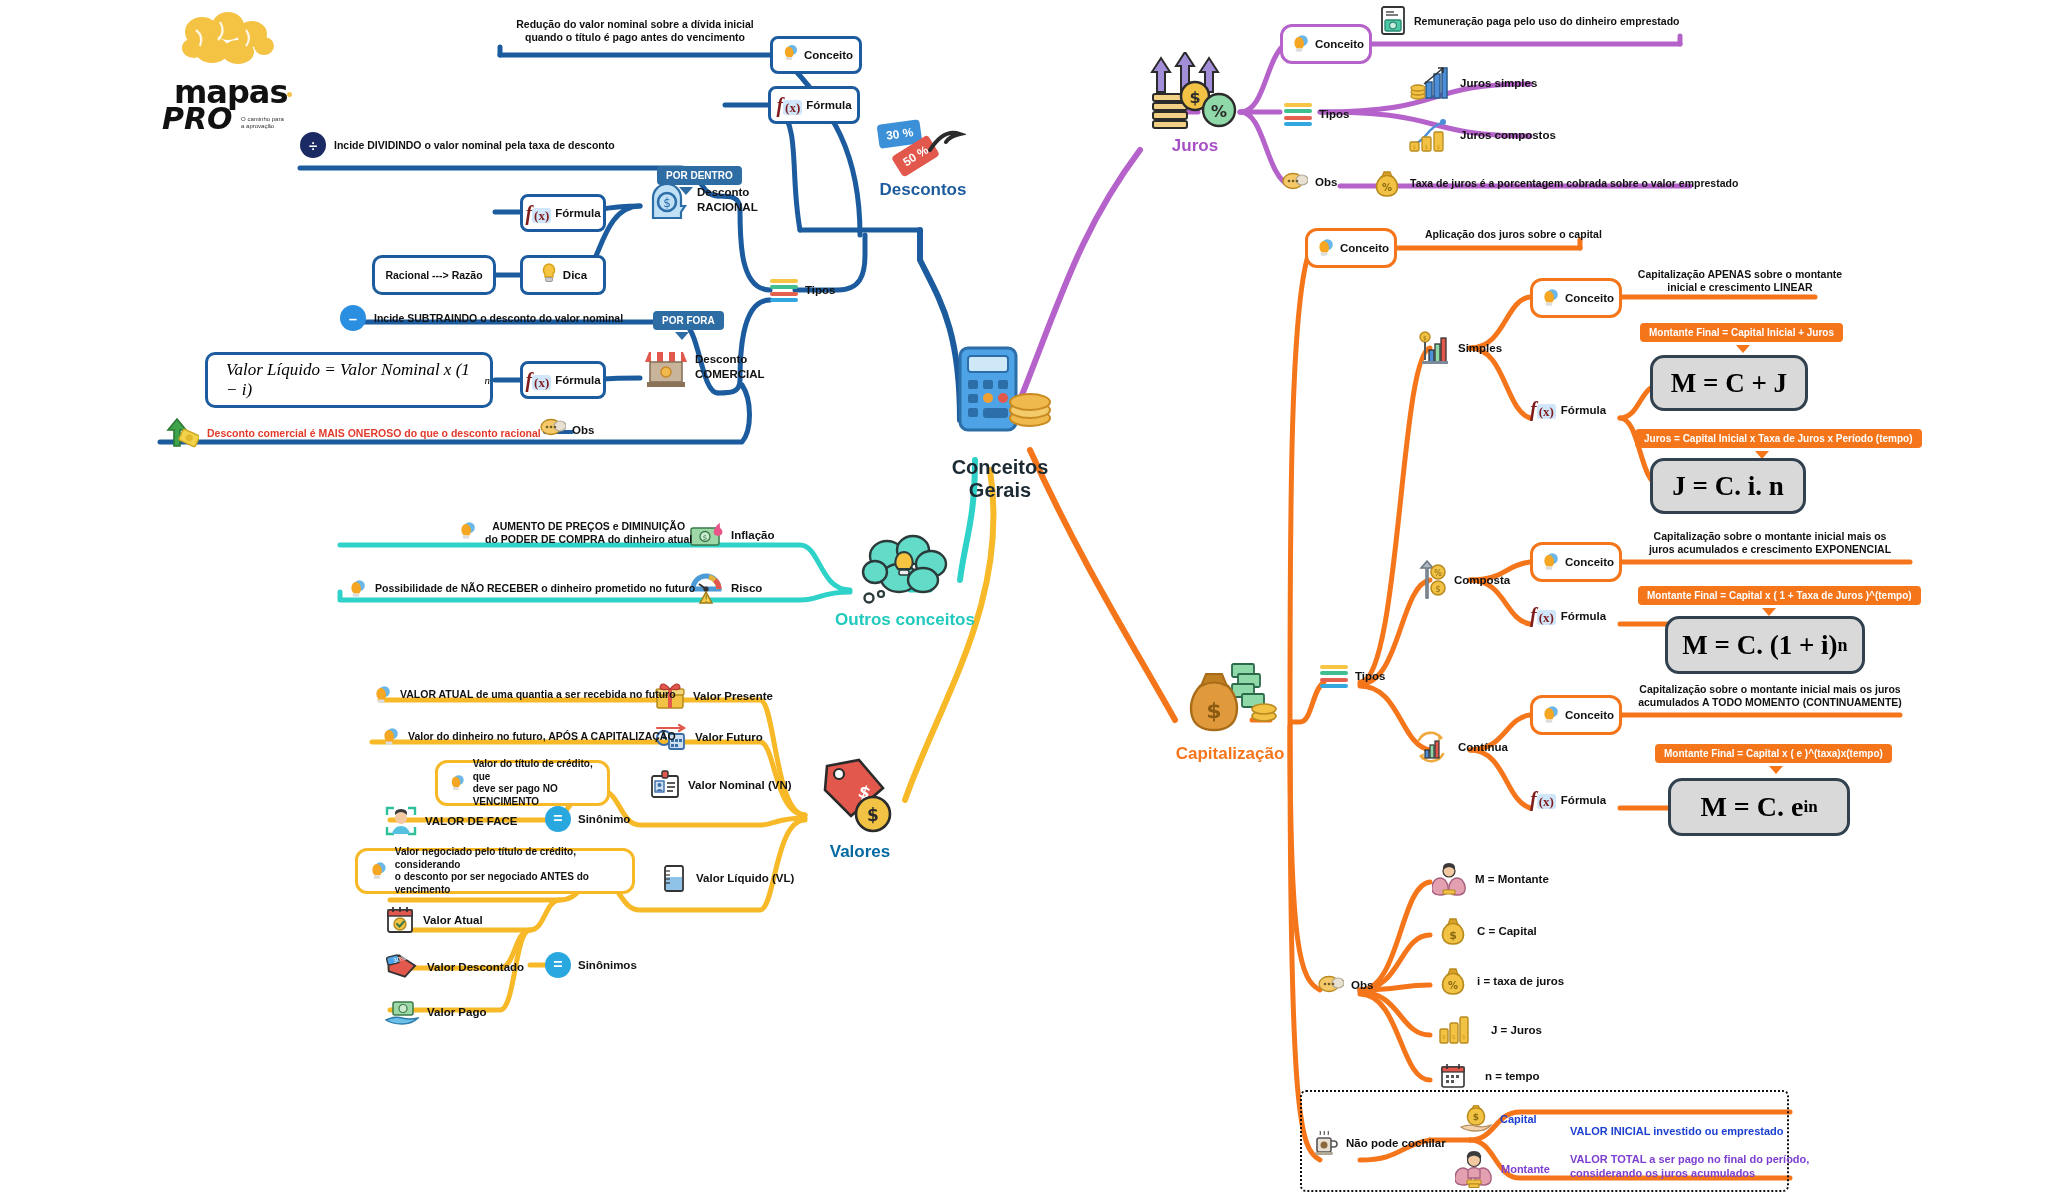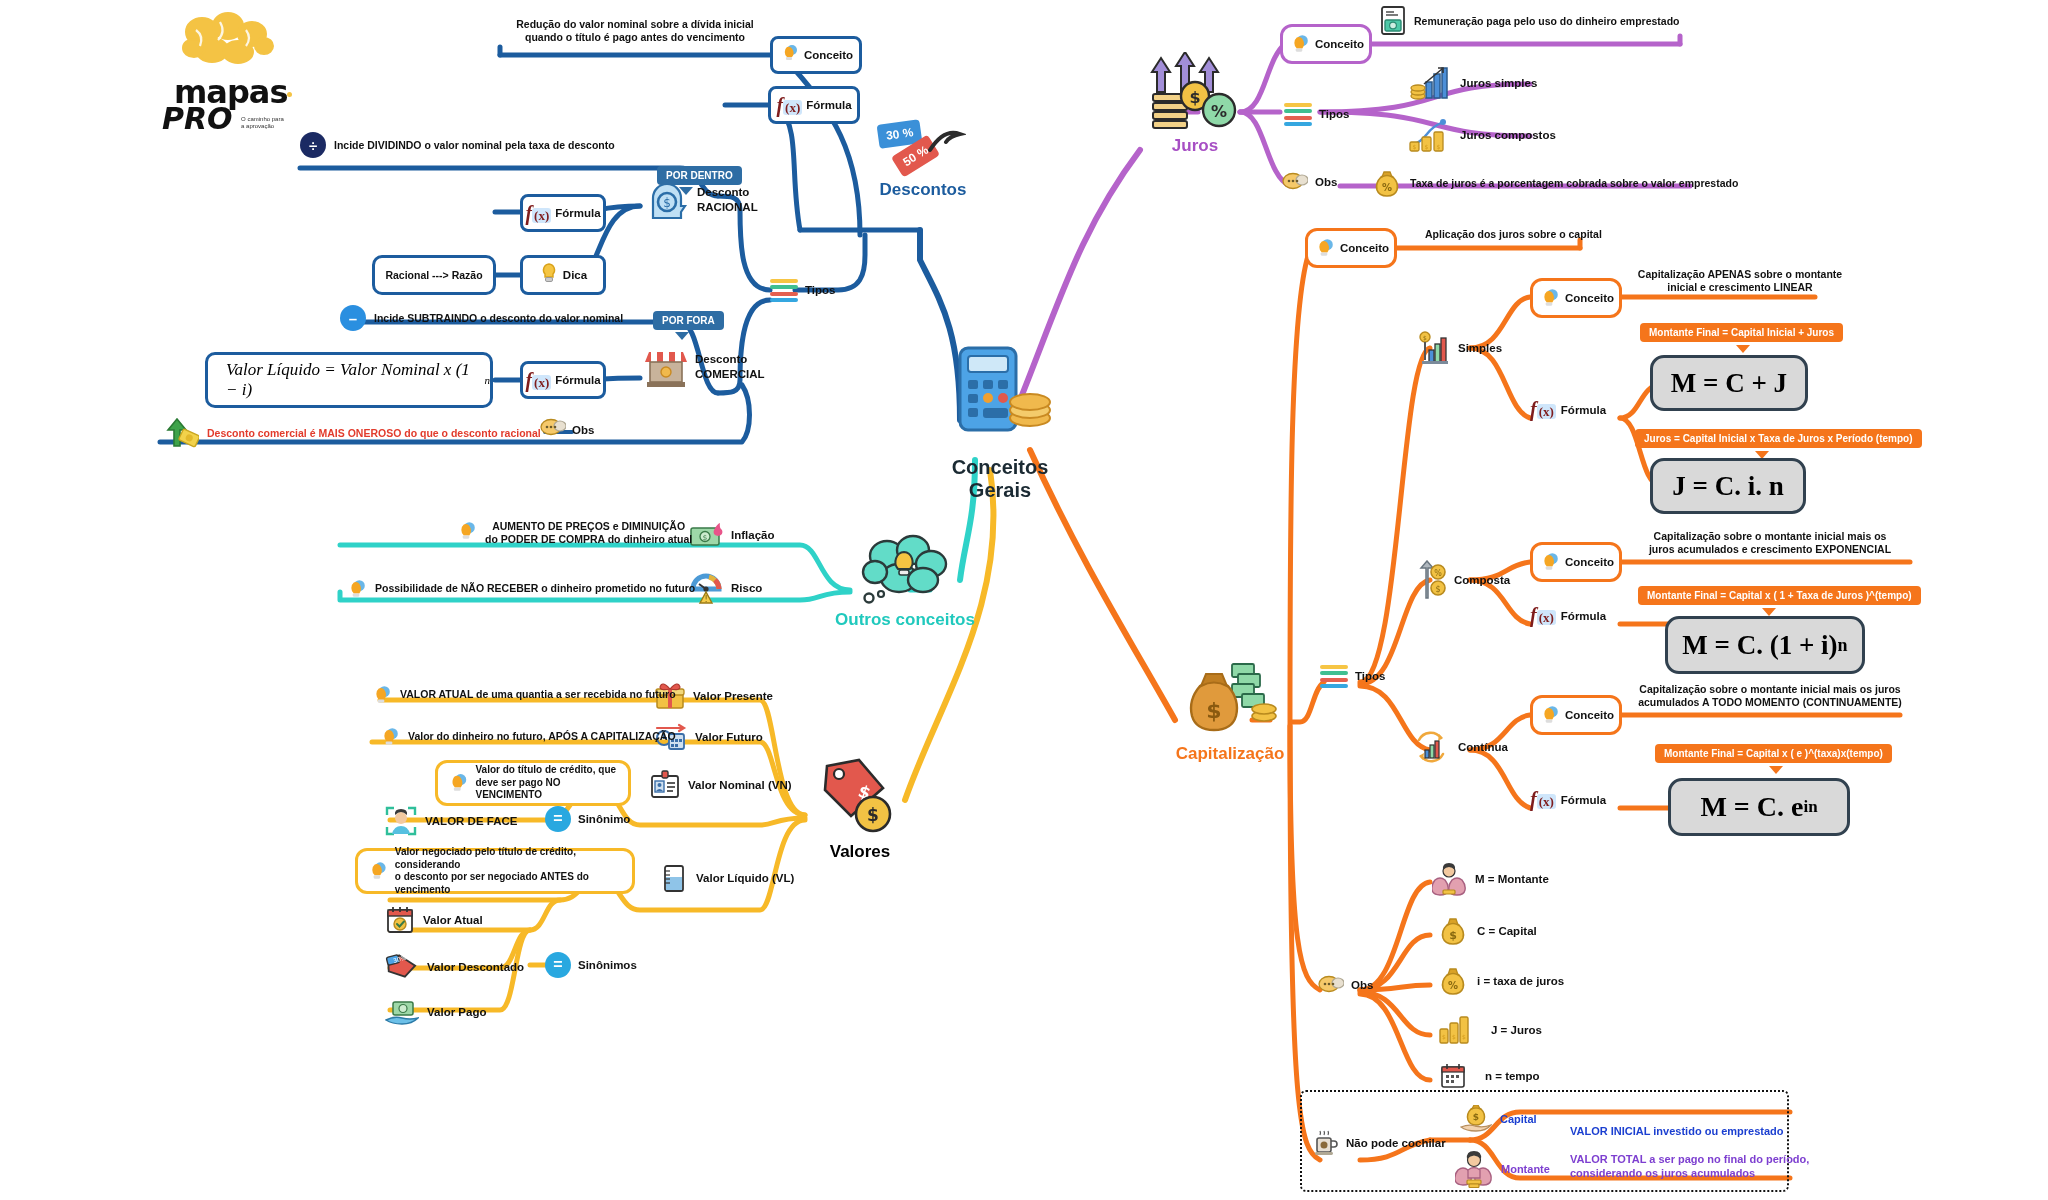--- a/index.html
+++ b/index.html
@@ -442,21 +442,21 @@
   </div>
 
   <div class="abs" style="left:800px;top:752px;width:120px;text-align:center;">
     <svg width="86" height="86" viewBox="0 0 86 86">
       <path d="M10 14 L42 8 L66 36 L34 64 L8 38z" fill="#e2584d" stroke="#2b2b2b" stroke-width="2.6"></path>
       <circle cx="22" cy="22" r="5" fill="#fff" stroke="#2b2b2b" stroke-width="2.2"></circle>
       <text x="40" y="44" font-size="17" fill="#fff" font-family="DejaVu Sans" font-weight="bold" transform="rotate(18 40 44)">$</text>
       <circle cx="56" cy="62" r="17" fill="#f2c244" stroke="#2b2b2b" stroke-width="2.6"></circle>
       <text x="56" y="69" font-size="17" text-anchor="middle" fill="#2b2b2b" font-family="DejaVu Sans" font-weight="bold">$</text>
     </svg>
-    <div class="branch-title" style="color:#000000;">Valores</div>
+    <div class="branch-title" style="color:#0369a1;">Valores</div>
   </div>
 
   <div class="abs" style="left:655px;top:682px;display:flex;align-items:center;gap:8px;">
     <svg width="30" height="28" viewBox="0 0 30 28">
       <rect x="2" y="10" width="26" height="16" rx="2" fill="#f2c244" stroke="#b88a1e" stroke-width="1.5"></rect>
       <rect x="1" y="7" width="28" height="6" rx="2" fill="#f2d87a" stroke="#b88a1e" stroke-width="1.3"></rect>
       <rect x="13" y="7" width="4" height="19" fill="#e2584d"></rect>
       <path d="M15 7 q-8 -9 -10 -2 q0 4 10 2z M15 7 q8 -9 10 -2 q0 4 -10 2z" fill="#e2584d" stroke="#b0382f" stroke-width="1.1"></path>
     </svg>
     <span class="lbl">Valor Presente</span>
@@ -503,21 +503,21 @@
       <circle cx="9.5" cy="15" r="2" fill="#3a6ea8"></circle>
         <path d="M6 21 q3.5 -4 7 0z" fill="#3a6ea8"></path>
       <g stroke="#333" stroke-width="1.6">
           <path d="M17 13 h8"></path>
           <path d="M17 17 h8"></path>
           <path d="M17 21 h6"></path>
         </g>
     </svg>
     <span class="lbl">Valor Nominal (VN)</span>
   </div>
-  <div class="abs box box-yellow" style="left:435px;top:760px;width:196px;height:46px;gap:7px;padding:0 8px;justify-content:flex-start;">
+  <div class="abs box box-yellow" style="left:435px;top:760px;width:175px;height:46px;gap:7px;padding:0 8px;justify-content:flex-start;">
     <svg width="24" height="24" viewBox="0 0 20 20">
         <circle cx="13" cy="7" r="5" fill="#6ab7e8"></circle>
         <path d="M8 4 a5 6 0 0 1 5 10 h-5 a5 6 0 0 1 0 -10z" fill="#f5a623"></path>
         <rect x="7" y="14" width="6" height="3" rx="1" fill="#ddd"></rect>
       </svg>
     <div class="txt" style="font-size:10px;">
       <div>Valor do título de crédito, que</div>
       <div>deve ser pago NO VENCIMENTO</div>
     </div>
   </div>

